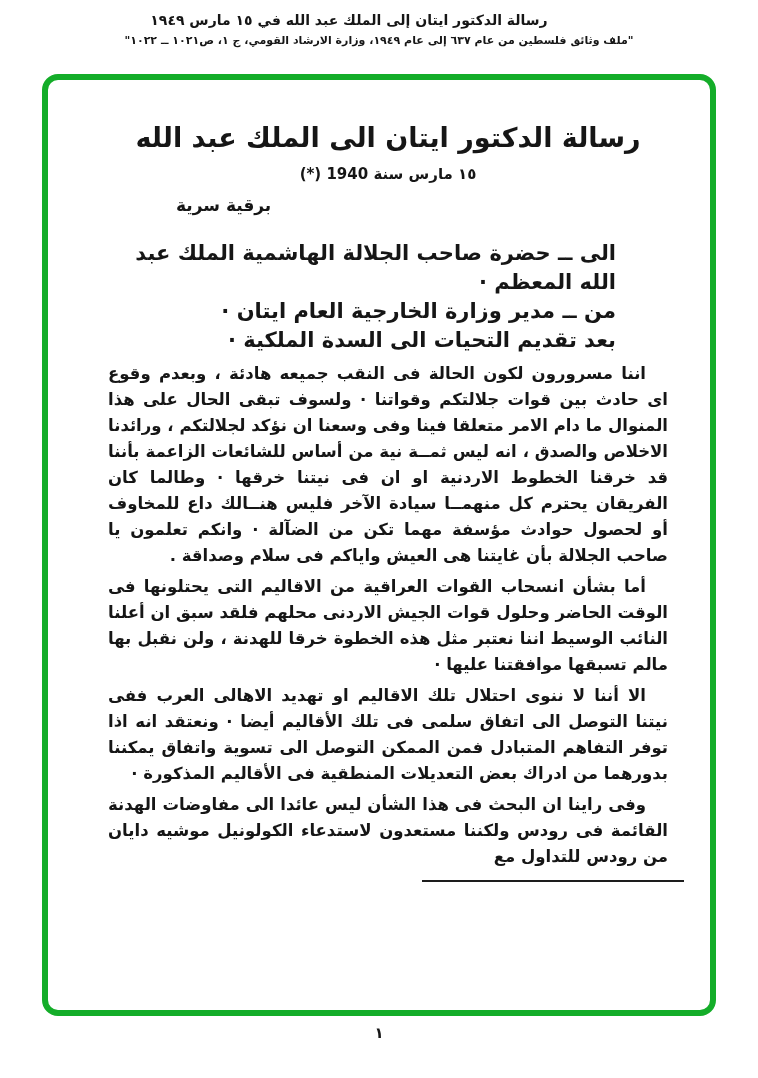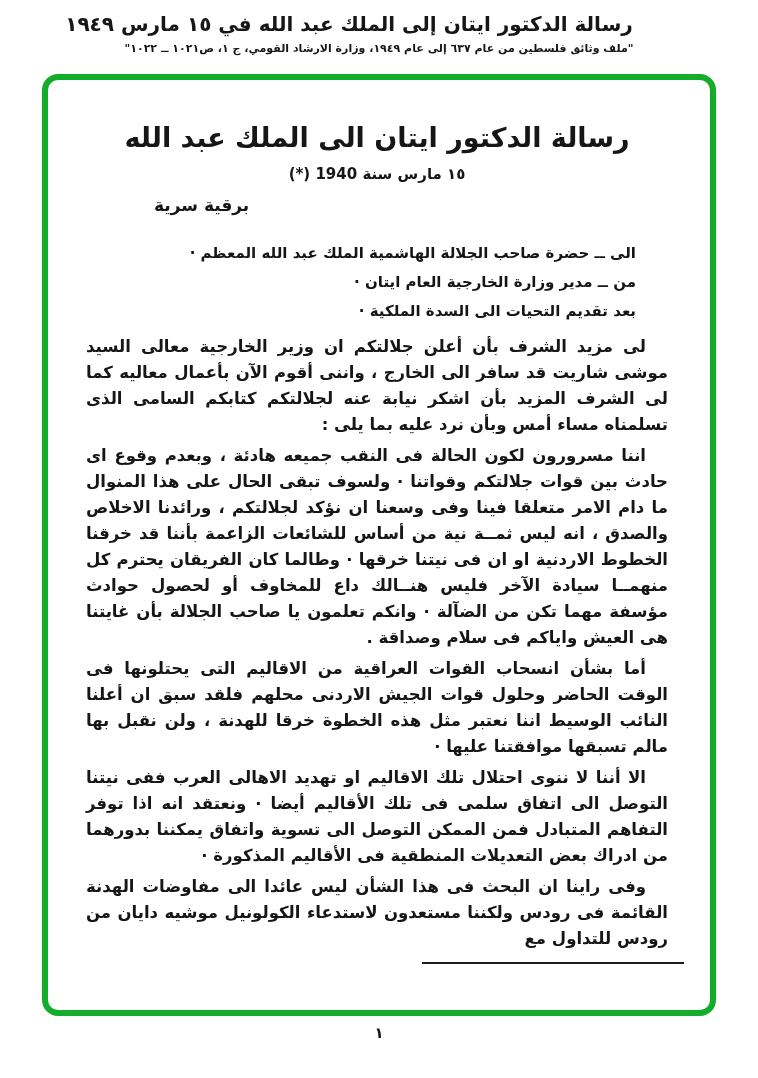--- a/index.html
+++ b/index.html
@@ -14,61 +14,61 @@
   .page {
     position: absolute; inset: 0;
     background: #ffffff;
   }
   
   .page-header {
     position: absolute; top: 12px; left: 0; right: 0;
     direction: rtl; text-align: center;
   }
   .page-header .line1 {
-    font-size: 20px; font-weight: 700; letter-spacing: 0.5px;
+    font-size: 14px; font-weight: 700; letter-spacing: 0.5px;
     padding-right: 60px;
   }
   .page-header .line2 {
     font-size: 11px; font-weight: 700; margin-top: 6px;
     letter-spacing: 0.2px;
   }
   
   .green-frame {
     position: absolute;
     left: 42px; top: 74px;
     width: 674px; height: 942px;
     border: 6px solid #14ad29;
     border-radius: 16px;
     background: #ffffff;
   }
   .frame-content {
     direction: rtl;
-    padding: 0 42px 0 38px;
+    padding: 0 42px 0 60px;
     height: 100%;
   }
   .letter-title {
     margin-top: 42px;
     text-align: center;
     font-size: 27px; font-weight: 700;
     letter-spacing: 0.5px;
   }
   .letter-date {
     margin-top: 12px;
     text-align: center;
     font-size: 15px; font-weight: 700;
   }
   .classification {
     margin-top: 12px;
     text-align: left;
     padding-left: 68px;
     font-size: 17px; font-weight: 700;
   }
   .address-block {
-    margin: 24px 32px 6px 0;
-    font-size: 15px; font-weight: 700;
+    margin: 24px 52px 6px 0;
+    font-size: 21px; font-weight: 700;
     line-height: 29px;
   }
   .body-par {
     margin-top: 5px;
     font-size: 16.5px; font-weight: 700;
     line-height: 26px;
     text-align: justify;
     text-indent: 22px;
   }
   .body-par.first { margin-top: 8px; }
@@ -107,21 +107,20 @@
       <div class="letter-date">١٥ مارس سنة 1940 (*)</div>
 
       <div class="classification">برقية سرية</div>
 
       <div class="address-block">
         <div>الى ــ حضرة صاحب الجلالة الهاشمية الملك عبد الله المعظم ·</div>
         <div>من ــ مدير وزارة الخارجية العام ايتان ·</div>
         <div>بعد تقديم التحيات الى السدة الملكية ·</div>
       </div>
 
-      <p class="body-par first">لى مزيد الشرف بأن أعلن جلالتكم ان وزير الخارجية معالى السيد موشى شاريت قد سافر الى الخارج ، واننى أقوم الآن بأعمال معاليه كما لى الشرف المزيد بأن اشكر نيابة عنه لجلالتكم كتابكم السامى الذى تسلمناه مساء أمس وبأن نرد عليه بما يلى :</p>
       <p class="body-par">اننا مسرورون لكون الحالة فى النقب جميعه هادئة ، وبعدم وقوع اى حادث بين قوات جلالتكم وقواتنا · ولسوف تبقى الحال على هذا المنوال ما دام الامر متعلقا فينا وفى وسعنا ان نؤكد لجلالتكم ، ورائدنا الاخلاص والصدق ، انه ليس ثمــة نية من أساس للشائعات الزاعمة بأننا قد خرقنا الخطوط الاردنية او ان فى نيتنا خرقها · وطالما كان الفريقان يحترم كل منهمــا سيادة الآخر فليس هنــالك داع للمخاوف أو لحصول حوادث مؤسفة مهما تكن من الضآلة · وانكم تعلمون يا صاحب الجلالة بأن غايتنا هى العيش واياكم فى سلام وصداقة .</p>
       <p class="body-par">أما بشأن انسحاب القوات العراقية من الاقاليم التى يحتلونها فى الوقت الحاضر وحلول قوات الجيش الاردنى محلهم فلقد سبق ان أعلنا النائب الوسيط اننا نعتبر مثل هذه الخطوة خرقا للهدنة ، ولن نقبل بها مالم تسبقها موافقتنا عليها ·</p>
       <p class="body-par">الا أننا لا ننوى احتلال تلك الاقاليم او تهديد الاهالى العرب ففى نيتنا التوصل الى اتفاق سلمى فى تلك الأقاليم أيضا · ونعتقد انه اذا توفر التفاهم المتبادل فمن الممكن التوصل الى تسوية واتفاق يمكننا بدورهما من ادراك بعض التعديلات المنطقية فى الأقاليم المذكورة ·</p>
       <p class="body-par">وفى راينا ان البحث فى هذا الشأن ليس عائدا الى مفاوضات الهدنة القائمة فى رودس ولكننا مستعدون لاستدعاء الكولونيل موشيه دايان من رودس للتداول مع</p>
 
       <hr class="footnote-sep">
 
     </div>
   </div>
 

